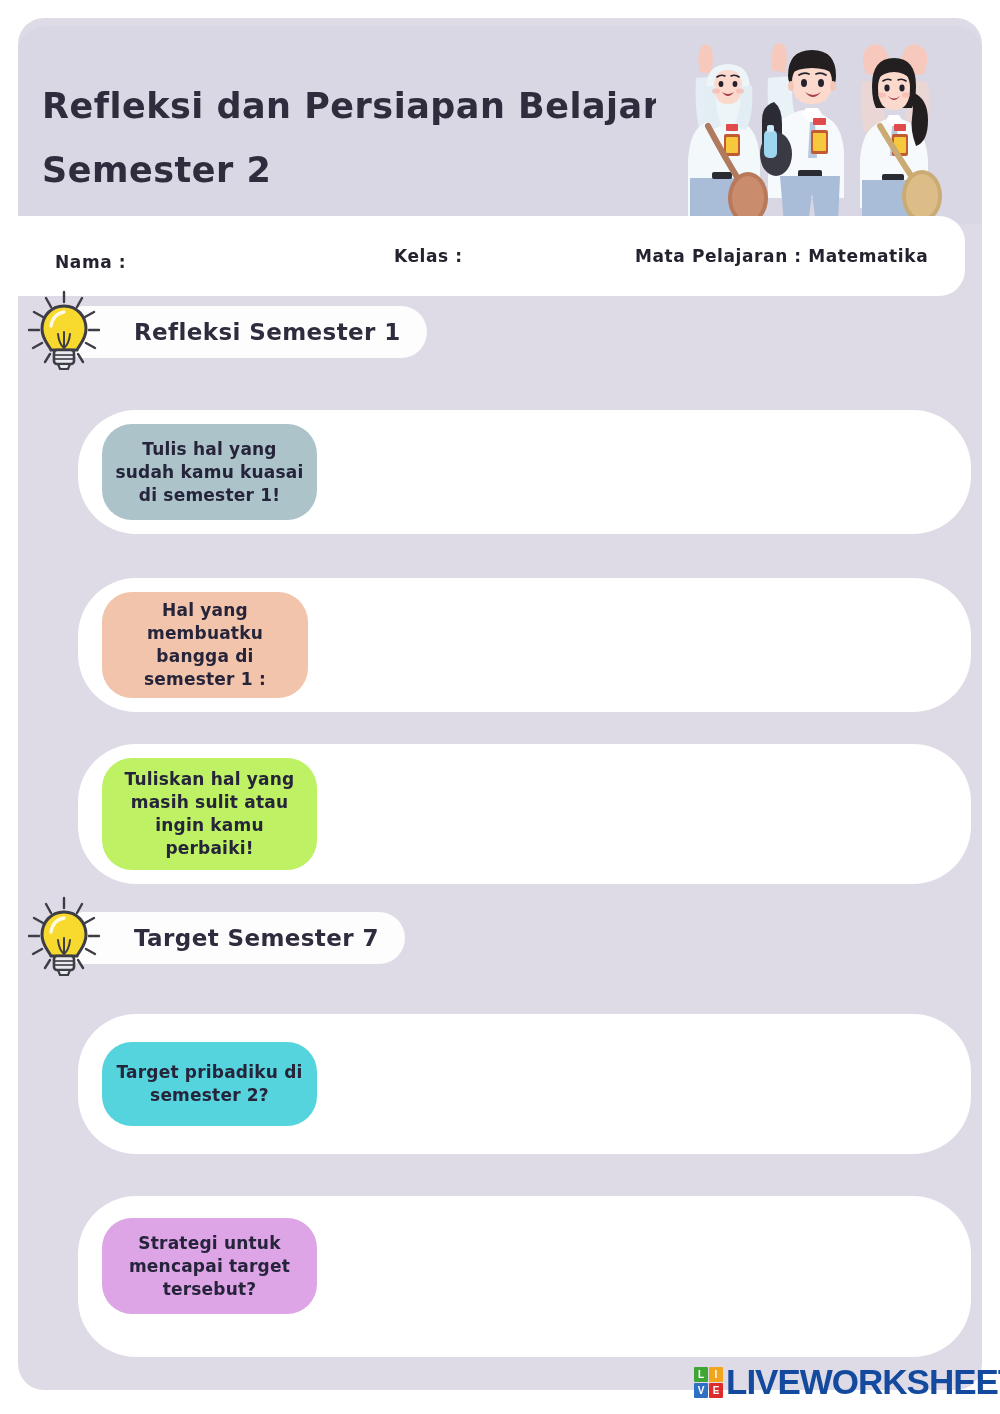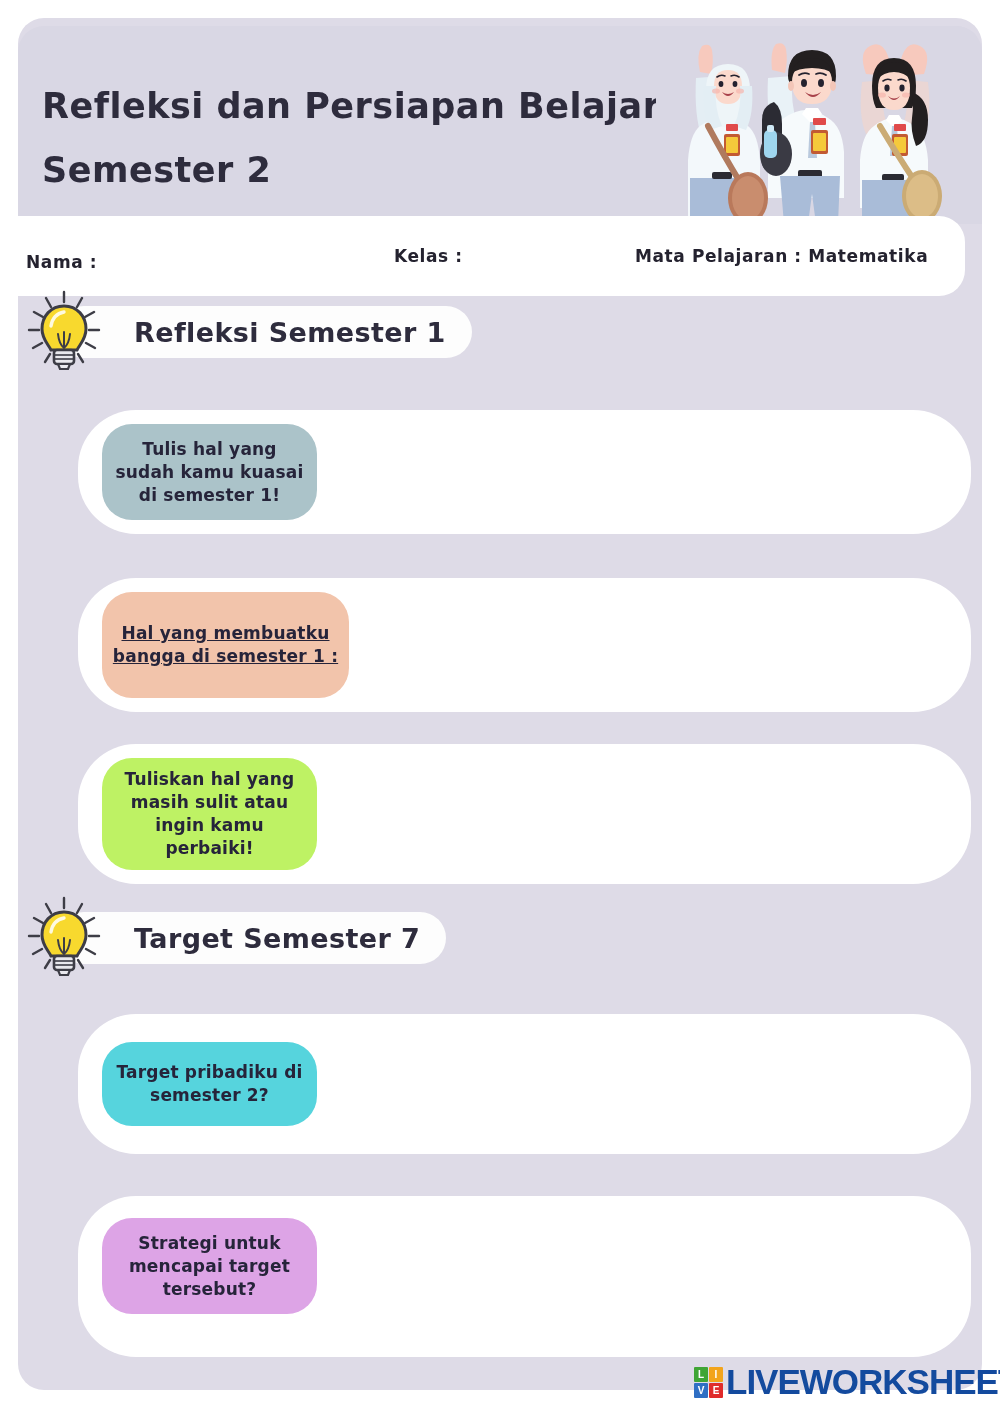--- a/index.html
+++ b/index.html
@@ -58,39 +58,39 @@
     display: flex;
     align-items: center;
   }
   .info-field {
     color: #24222f;
     font-weight: 700;
     font-size: 17px;
     letter-spacing: 0.6px;
     white-space: nowrap;
   }
-  .info-nama  { position: absolute; left: 8px; margin-top: 12px; }
+  .info-nama  { position: absolute; left: 37px; margin-top: 12px; }
   .info-kelas { position: absolute; left: 376px; }
   .info-mapel { position: absolute; left: 617px; }
 
   
   .section-head {
     position: absolute;
     height: 52px;
     background: #fdfdfd;
     border-radius: 26px;
     display: flex;
     align-items: center;
     padding-left: 76px;
     padding-right: 26px;
   }
   .section-head-label {
     color: #2e2c3d;
     font-weight: 700;
-    font-size: 27px;
+    font-size: 23px;
     letter-spacing: 0.4px;
     white-space: nowrap;
   }
   .bulb {
     position: absolute;
     left: -40px; top: -18px;
     width: 92px; height: 92px;
   }
 
   
@@ -319,21 +319,21 @@
   </div>
 
   <div class="qrow" style="top:392px; height:124px;">
     <div class="qtag" style="top: 14px; height: 96px; width: 215px; background: rgb(171, 195, 201);">
       <span>Tulis hal yang sudah kamu kuasai di semester 1!</span>
     </div>
     <div class="qanswer" style="left:260px; top:18px; width:610px; height:88px;"></div>
   </div>
 
   <div class="qrow" style="top:560px; height:134px;">
-    <div class="qtag" style="top: 14px; height: 106px; width: 247px; background: rgb(242, 196, 171); text-decoration: underline;">
+    <div class="qtag" style="top: 14px; height: 106px; width: 206px; background: rgb(242, 196, 171);">
       <span>Hal yang membuatku bangga di semester 1 :</span>
     </div>
     <div class="qanswer" style="left:260px; top:18px; width:610px; height:98px;"></div>
   </div>
 
   <div class="qrow" style="top:726px; height:140px;">
     <div class="qtag" style="top: 14px; height: 112px; width: 215px; background: #bef264;">
       <span>Tuliskan hal yang masih sulit atau ingin kamu perbaiki!</span>
     </div>
     <div class="qanswer" style="left:260px; top:18px; width:610px; height:104px;"></div>

